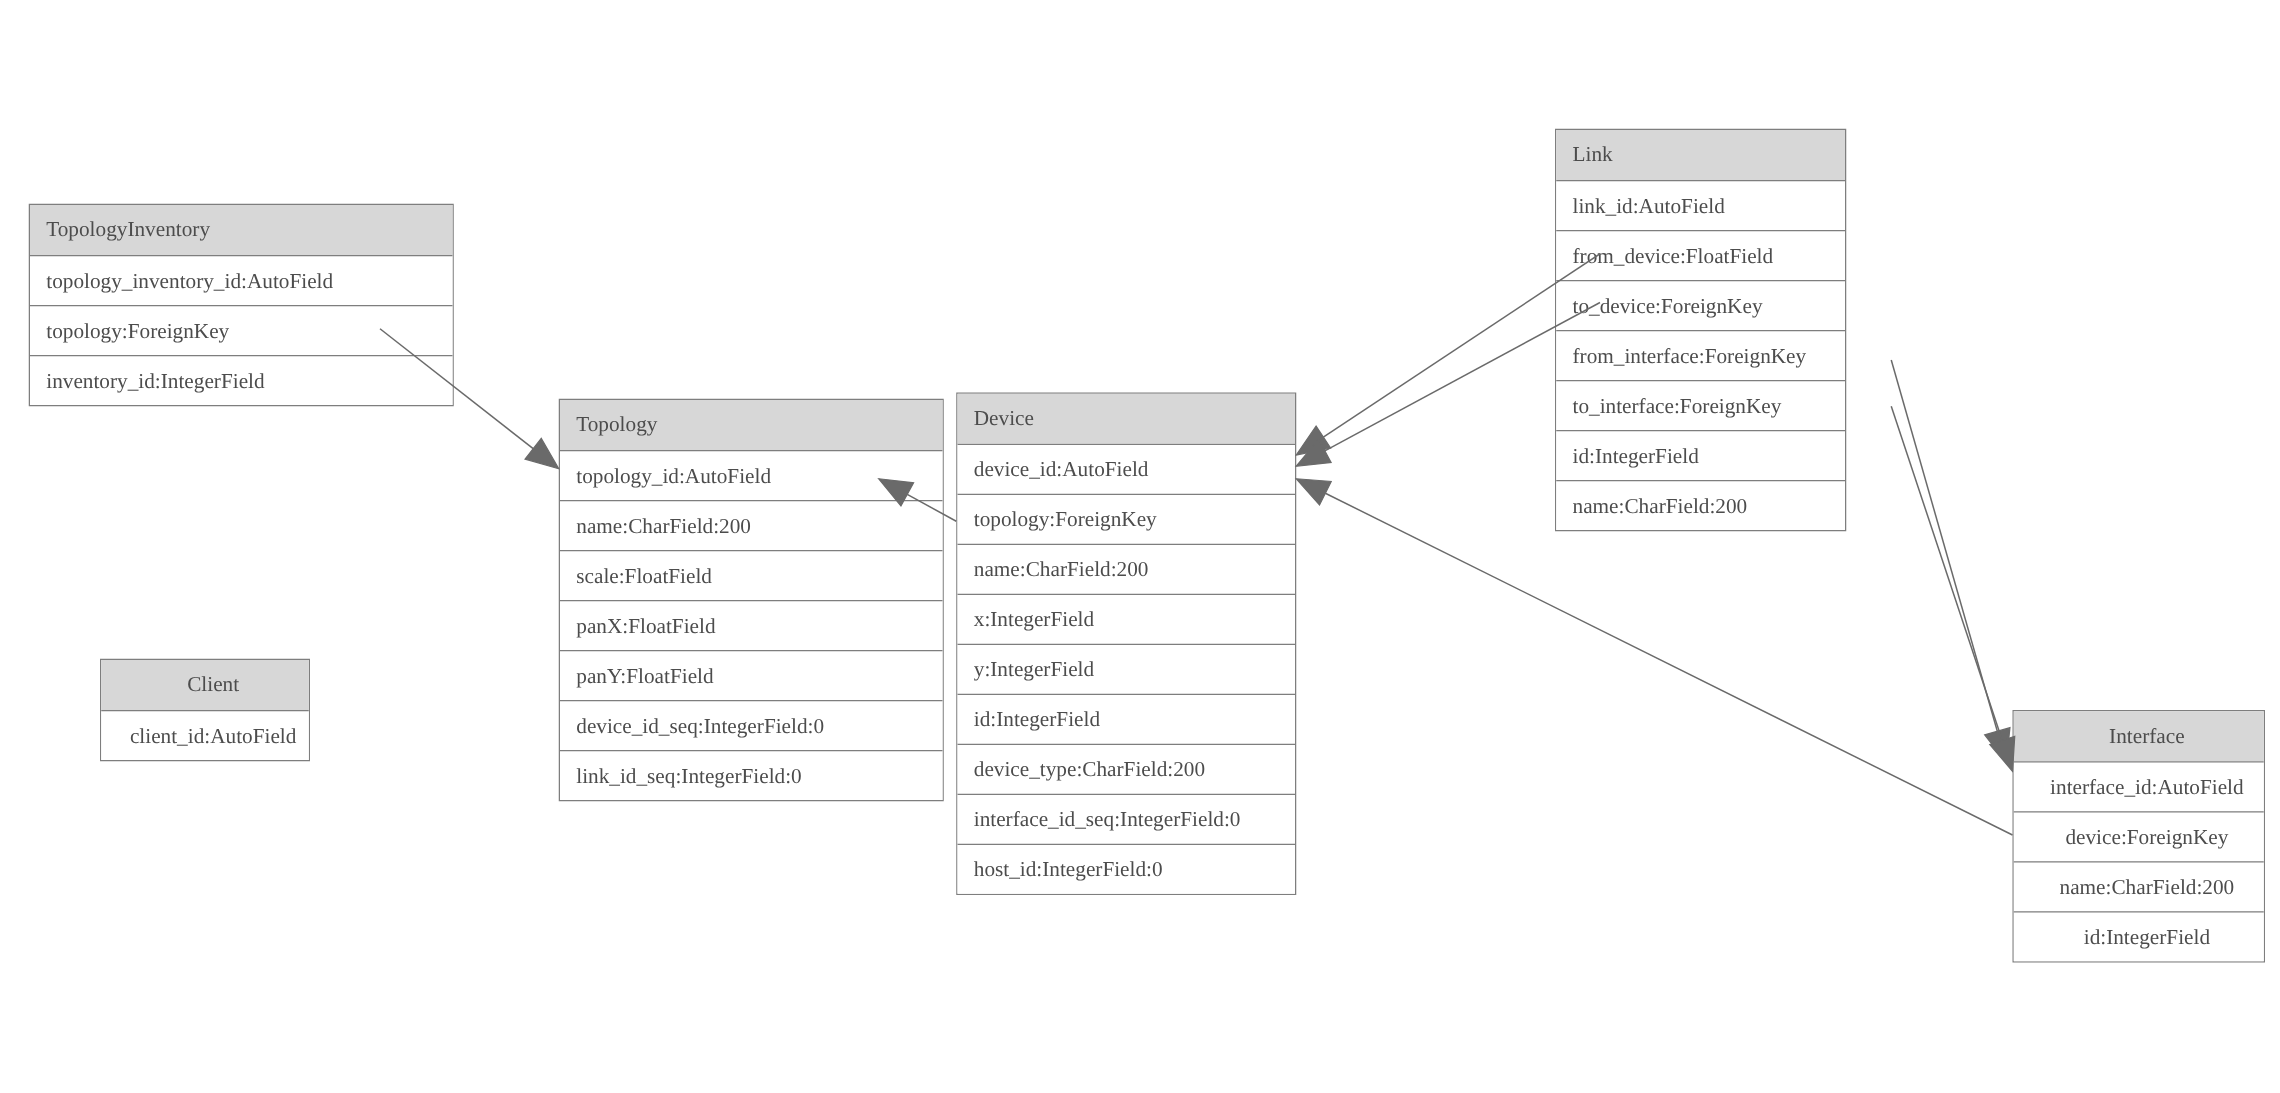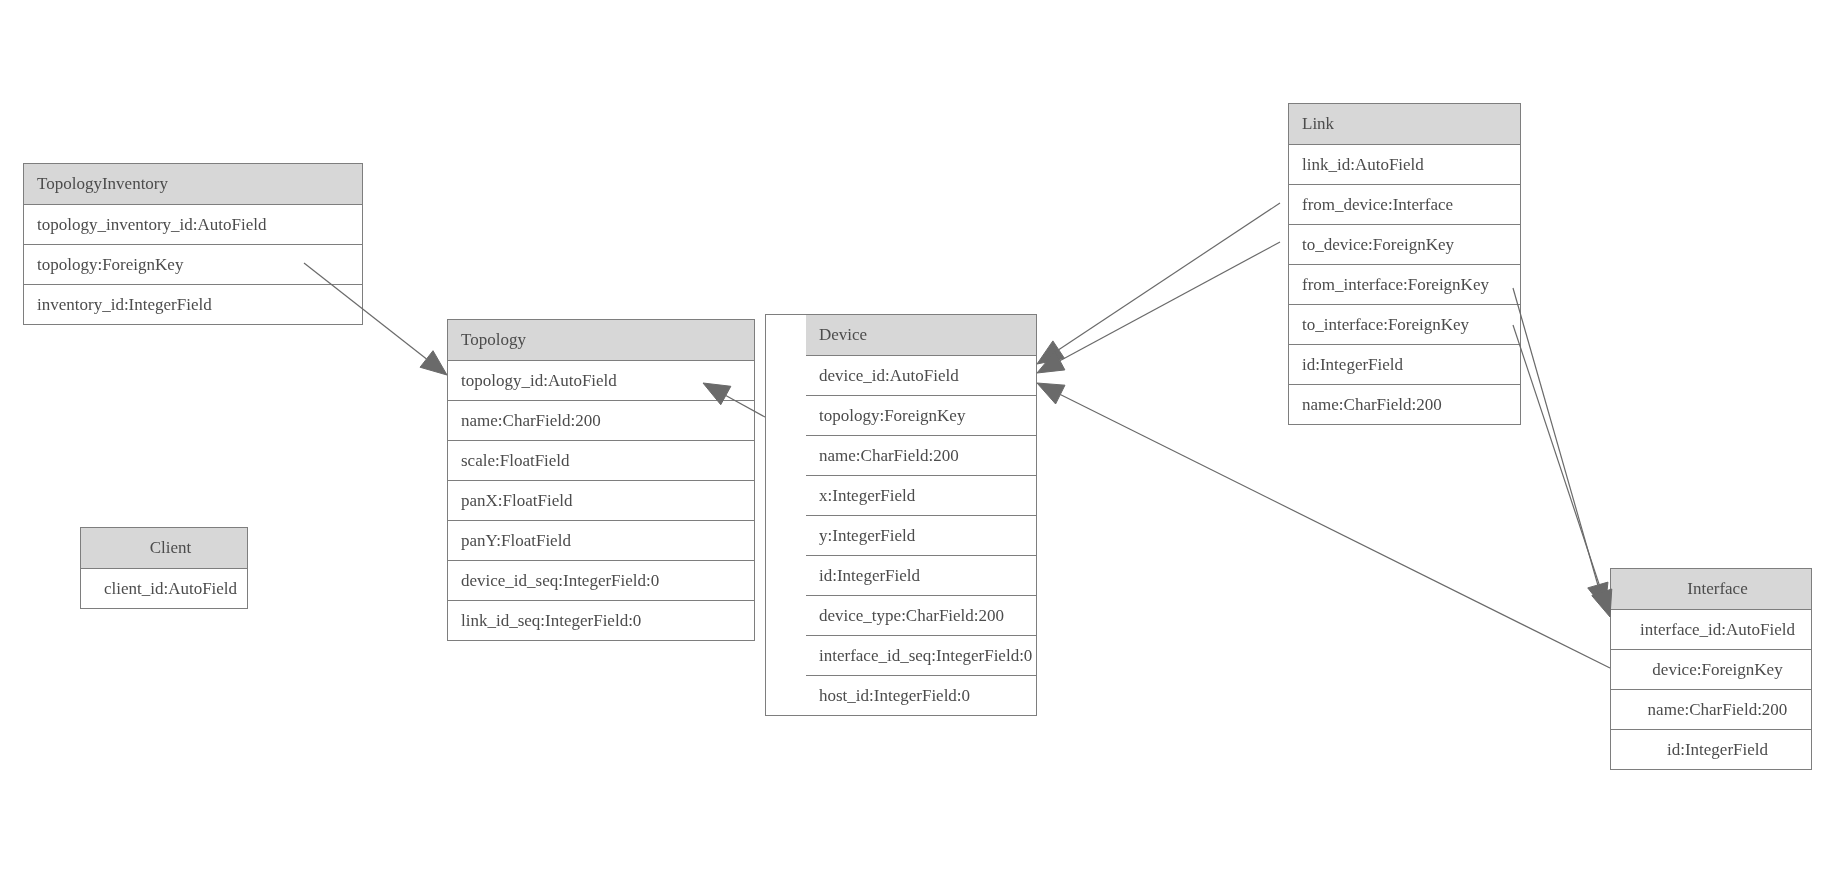--- a/index.html
+++ b/index.html
@@ -99,36 +99,36 @@
         <div class="entity-field">scale:FloatField</div>
         <div class="entity-field">panX:FloatField</div>
         <div class="entity-field">panY:FloatField</div>
         <div class="entity-field">device_id_seq:IntegerField:0</div>
         <div class="entity-field">link_id_seq:IntegerField:0</div>
       </div>
       <div class="entity" style="left: 80px; top: 527px; width: 168px; text-align: center;">
     <div class="entity-header">Client</div>
   <div class="entity-field">client_id:AutoField</div>
       </div>
-      <div class="entity" style="left: 765px; top: 314px; width: 272px; padding-left: 40px;">
+      <div class="entity" style="left: 765px; top: 314px; width: 272px;">
     <div class="entity-header">Device</div>
   <div class="entity-field">device_id:AutoField</div>
         <div class="entity-field">topology:ForeignKey</div>
         <div class="entity-field">name:CharField:200</div>
         <div class="entity-field">x:IntegerField</div>
         <div class="entity-field">y:IntegerField</div>
         <div class="entity-field">id:IntegerField</div>
         <div class="entity-field">device_type:CharField:200</div>
         <div class="entity-field">interface_id_seq:IntegerField:0</div>
         <div class="entity-field">host_id:IntegerField:0</div>
       </div>
-      <div class="entity" style="left: 1288px; top: 103px; width: 233px;">
+      <div class="entity" style="left: 1244px; top: 103px; width: 233px;">
     <div class="entity-header">Link</div>
   <div class="entity-field">link_id:AutoField</div>
-        <div class="entity-field">from_device:Interface</div>
+        <div class="entity-field">from_device:FloatField</div>
         <div class="entity-field">to_device:ForeignKey</div>
         <div class="entity-field">from_interface:ForeignKey</div>
         <div class="entity-field">to_interface:ForeignKey</div>
         <div class="entity-field">id:IntegerField</div>
         <div class="entity-field">name:CharField:200</div>
       </div>
       <div class="entity" style="left: 1610px; top: 568px; width: 202px; text-align: center;">
     <div class="entity-header">Interface</div>
   <div class="entity-field">interface_id:AutoField</div>
         <div class="entity-field">device:ForeignKey</div>

